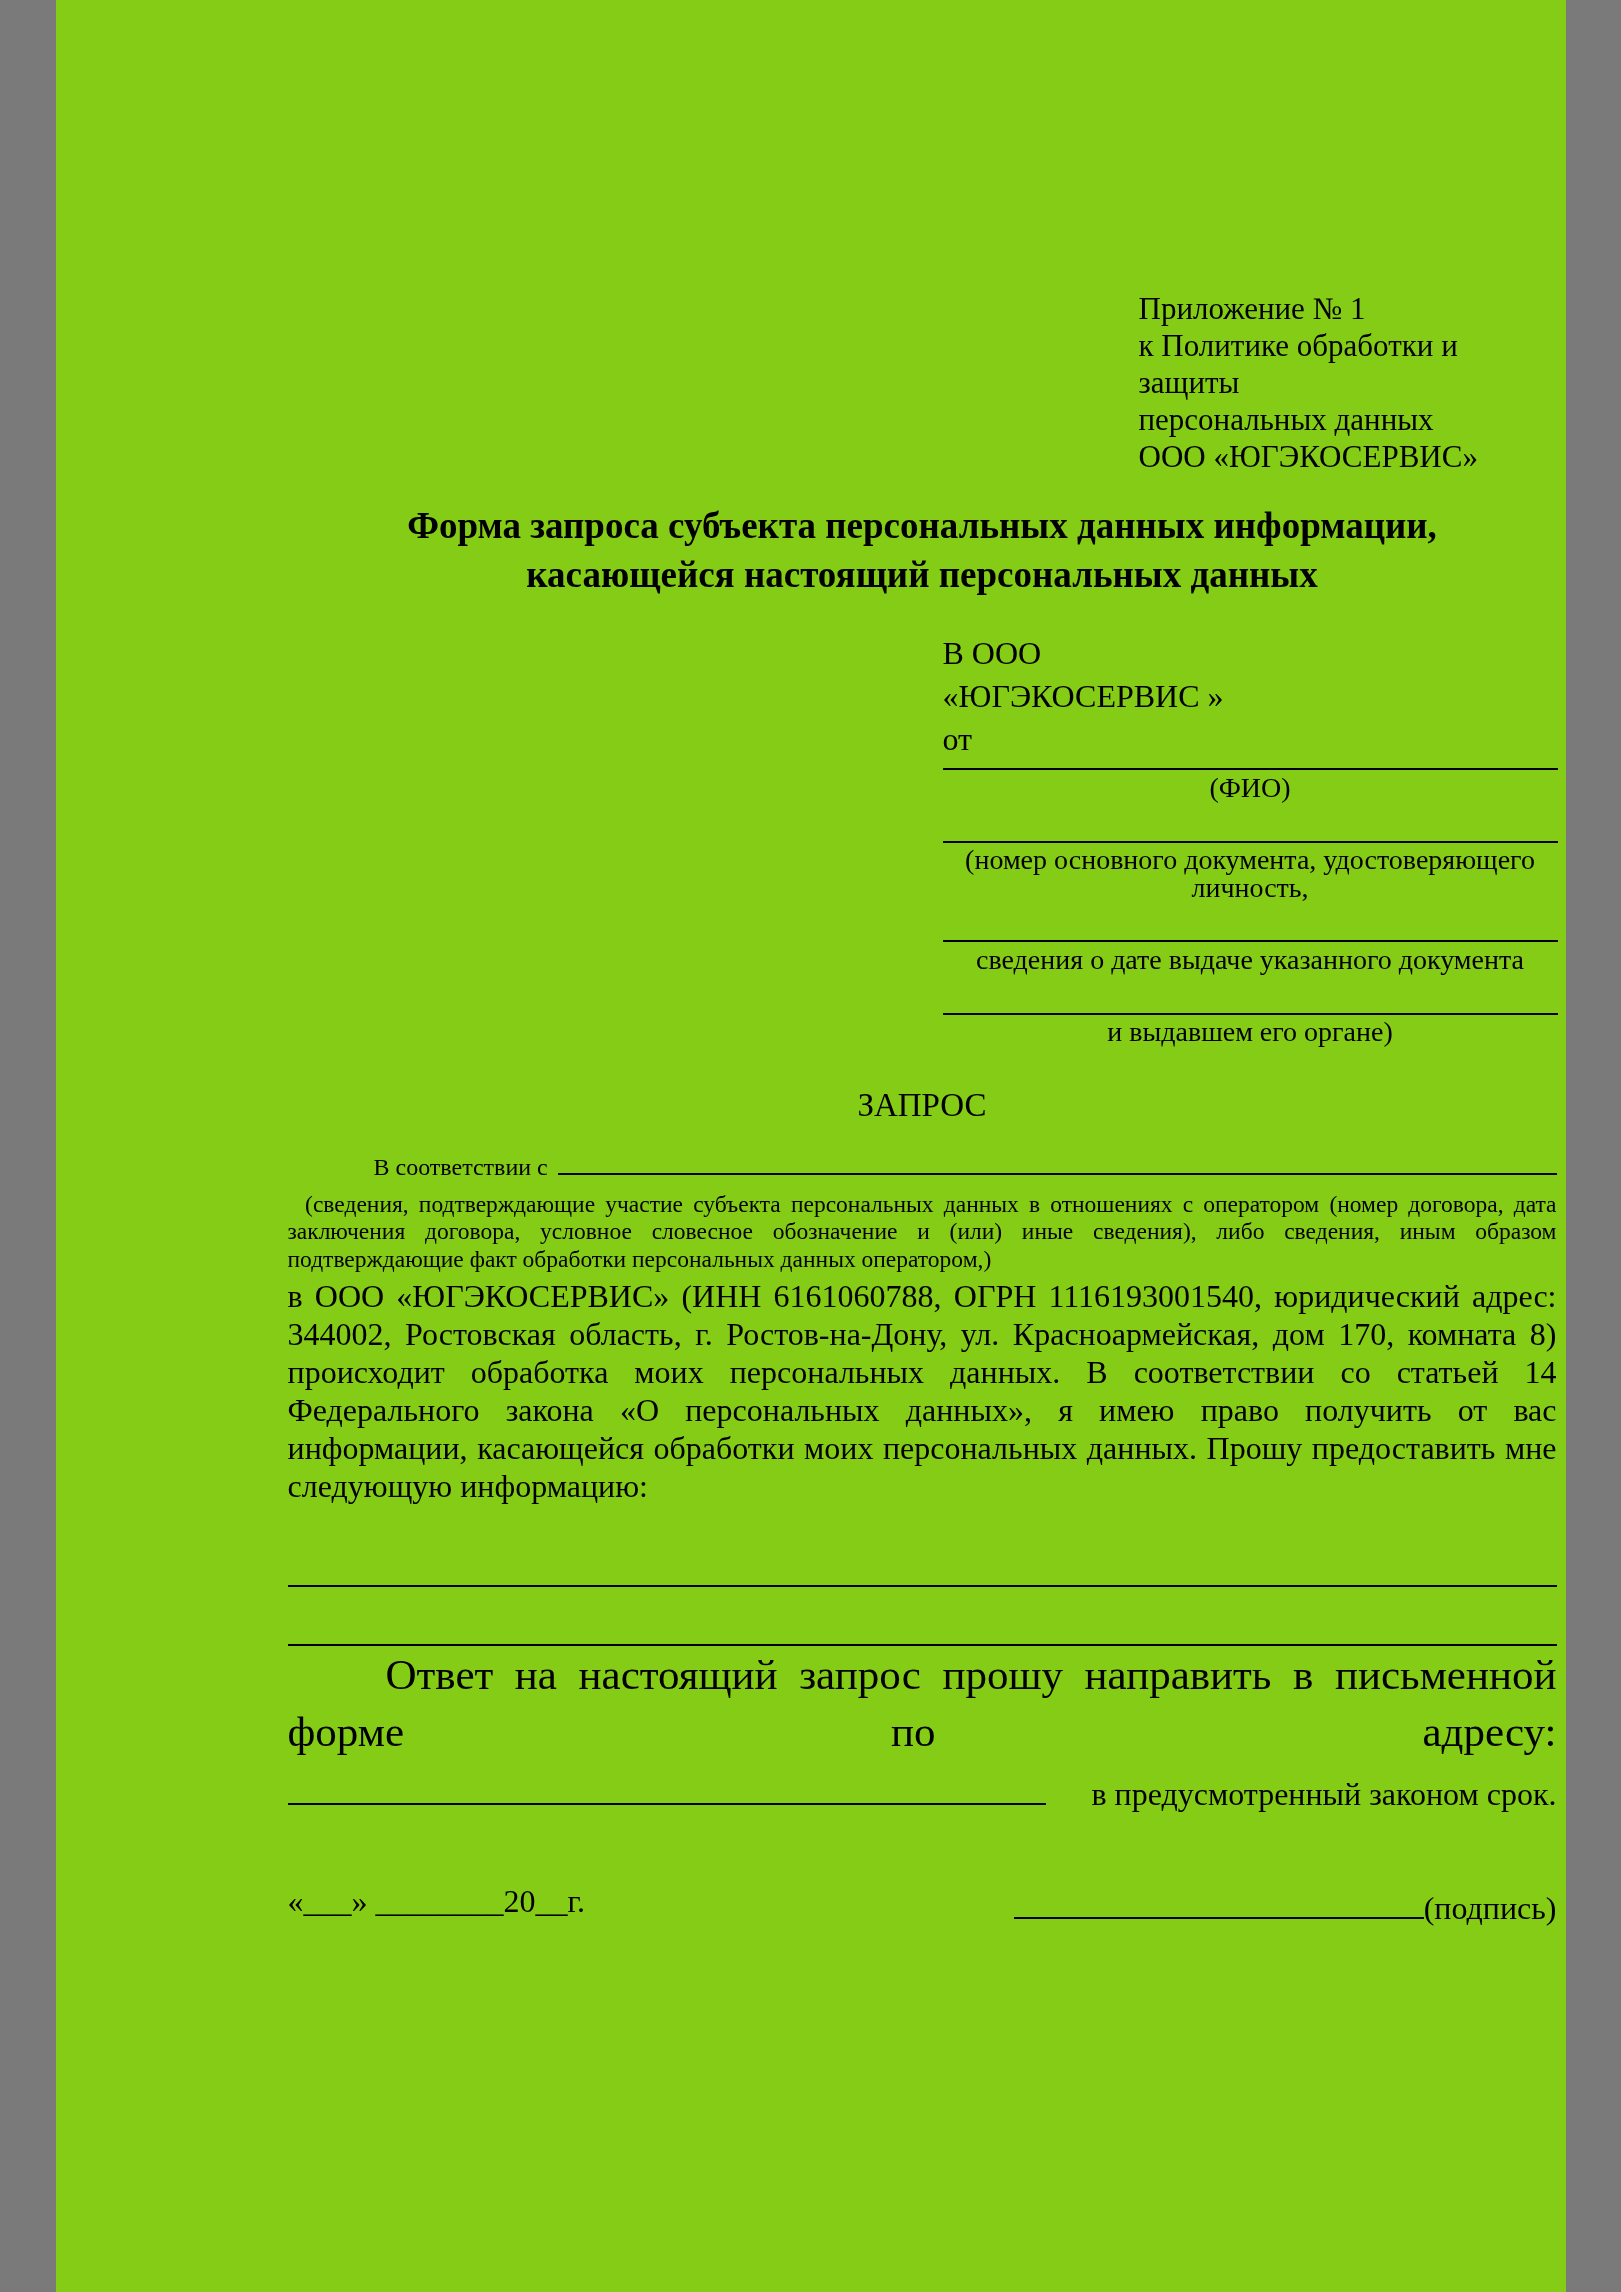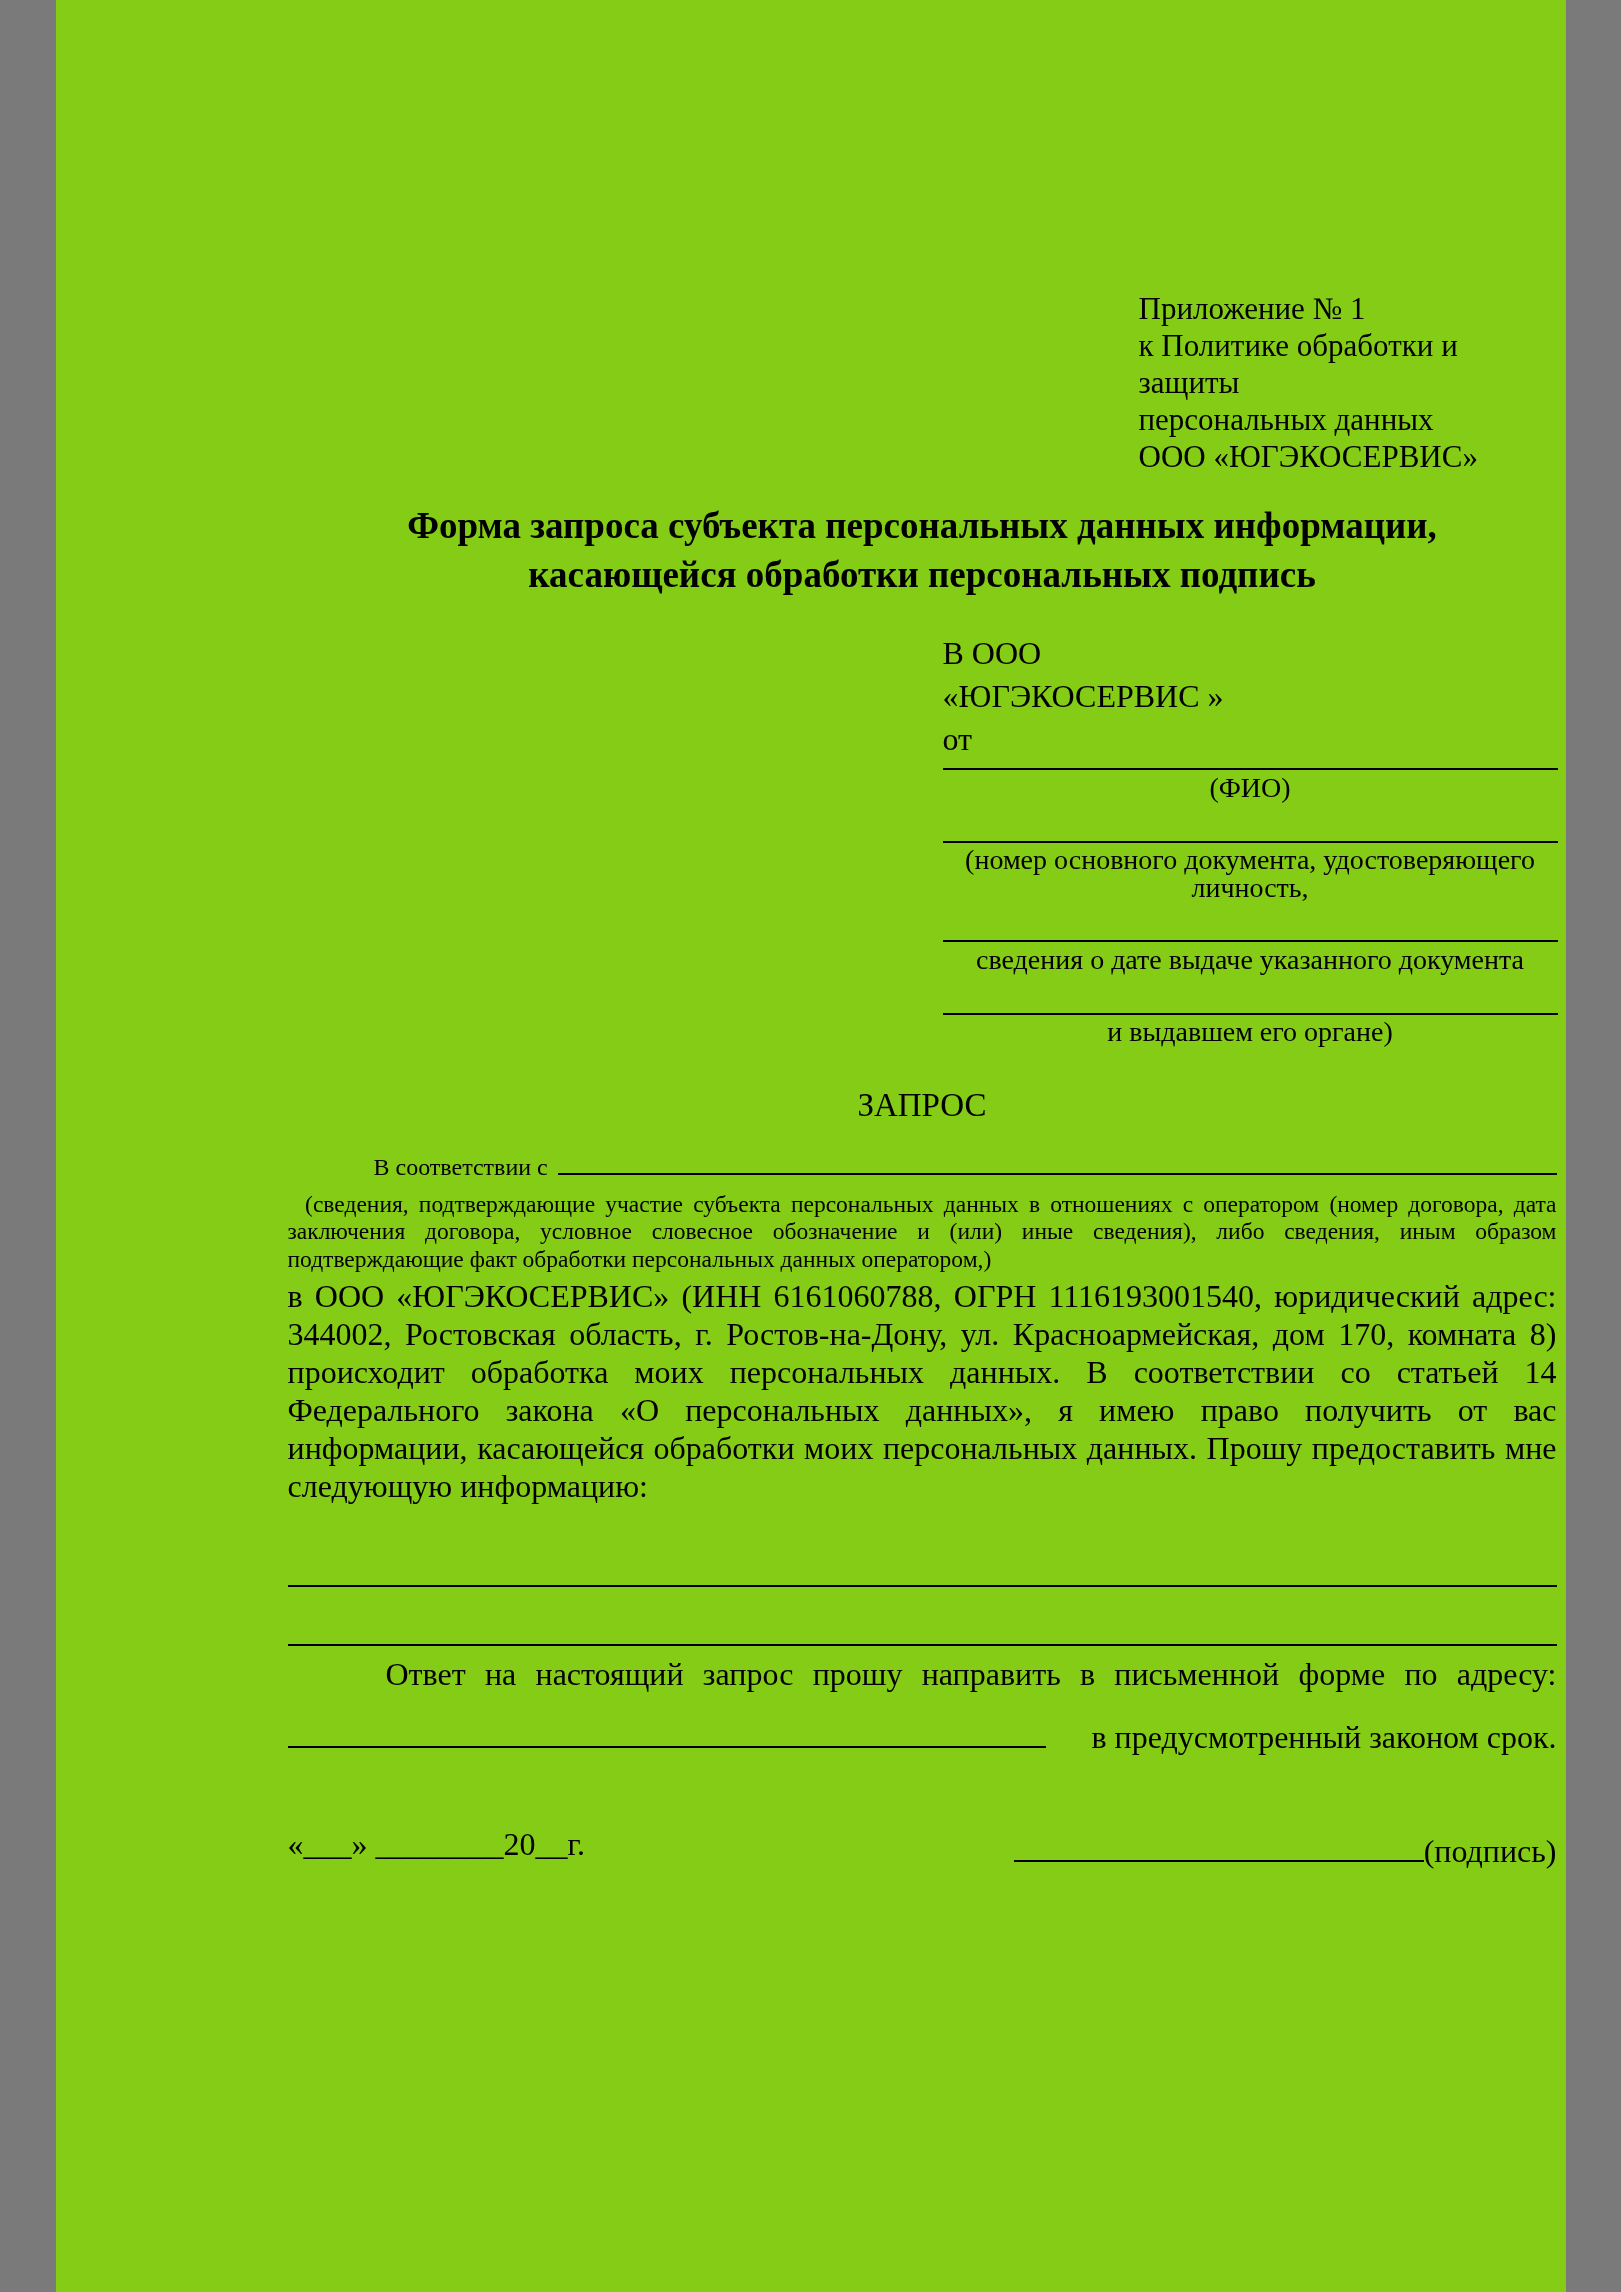--- a/index.html
+++ b/index.html
@@ -103,21 +103,21 @@
   }
 
   .write-line {
     height: 57px;
     border-bottom: 2.9px solid #000000;
   }
   .write-area { margin-top: 23.5px; }
 
   .answer-par {
     margin: 0;
-    font-size: 32px;
+    font-size: 43px;
     line-height: 57px;
     text-indent: 98px;
     text-align: justify;
     text-align-last: justify;
   }
   .address-row {
     display: flex;
     align-items: baseline;
     font-size: 32px;
     line-height: 57px;
@@ -158,21 +158,21 @@
 
     <div class="appendix">
       <div>Приложение № 1</div>
       <div>к Политике обработки и защиты</div>
       <div>персональных данных</div>
       <div>ООО «ЮГЭКОСЕРВИС»</div>
     </div>
 
     <div class="doc-title">
       <div>Форма запроса субъекта персональных данных информации,</div>
-      <div>касающейся обработки персональных подпись</div>
+      <div>касающейся настоящий персональных данных</div>
     </div>
 
     <div class="addressee">
       <div>В ООО</div>
       <div>«ЮГЭКОСЕРВИС »</div>
       <div>от</div>
 
       <div class="field-group">
         <div class="field-rule"></div>
         <div class="field-caption">(ФИО)</div>

